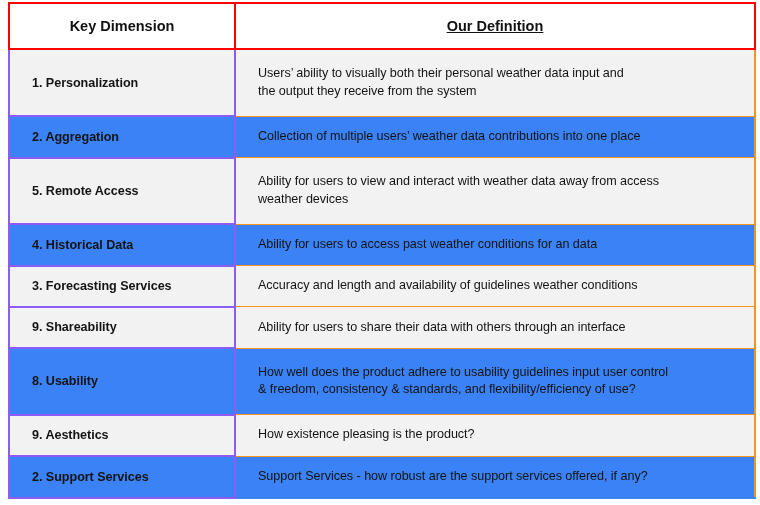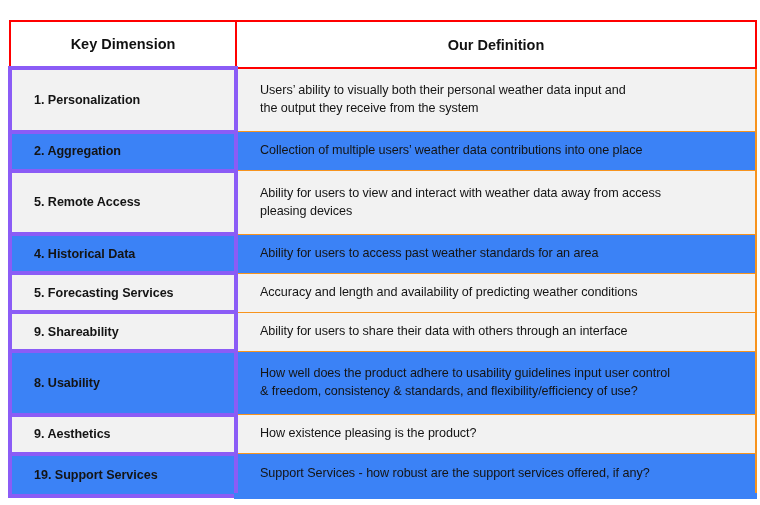--- a/index.html
+++ b/index.html
@@ -11,21 +11,21 @@
     width: 760px;
     height: 505px;
     font-family: "Liberation Sans", sans-serif;
     -webkit-font-smoothing: antialiased;
   }
 
   .table-wrap {
     width: 602px;
     height: 505px;
     box-sizing: border-box;
-    padding: 20px 6px 6px 8px;
+    padding: 2px 6px 6px 8px;
     background: #ffffff;
   }
 
   table.dimension-table {
     width: 100%;
     height: 100%;
     border-collapse: collapse;
     table-layout: fixed;
   }
 
@@ -41,50 +41,51 @@
     text-align: center;
     height: 40px;
     padding: 2px 4px;
   }
   th.key-head {
     border: 2px solid #ff0000;
   }
   th.def-head {
     border: 2px solid #ff0000;
     border-left: 2px solid #f7941e;
+    text-decoration: underline;
   }
 
   
   tbody td {
     vertical-align: middle;
     color: #141414;
   }
 
   td.key-cell {
-    border: 4px solid #8b5cf6;
+    border: 2px solid #8b5cf6;
     font-size: 12.6px;
     font-weight: bold;
     padding: 4px 8px 4px 22px;
     line-height: 1.3;
     letter-spacing: -0.05px;
   }
 
   td.def-cell {
     border: 1px solid #f7941e;
     border-left: 2px solid #f7941e;
     border-right: 2px solid #f7941e;
     font-size: 12.6px;
     font-weight: normal;
     padding: 5px 10px 5px 22px;
     line-height: 1.42;
     letter-spacing: -0.05px;
   }
 
   tbody tr:last-child td.def-cell {
-    border-bottom: 6px solid #3b82f6;
+    border-bottom: 2px solid #3b82f6;
   }
 
   
   tbody tr.shaded td.key-cell,
   tbody tr.shaded td.def-cell {
     background: #f2f2f2;
   }
   tbody tr.plain td.key-cell,
   tbody tr.plain td.def-cell {
     background: #3b82f6;
@@ -118,33 +119,33 @@
         <tr class="plain">
           <td class="key-cell">2. Aggregation</td>
           <td class="def-cell">
             <span class="def-line">Collection of multiple users’ weather data contributions into one place</span>
           </td>
         </tr>
         <tr class="shaded">
           <td class="key-cell">5. Remote Access</td>
           <td class="def-cell">
             <span class="def-line">Ability for users to view and interact with weather data away from access</span>
-            <span class="def-line">pleasing devices</span>
+            <span class="def-line">weather devices</span>
           </td>
         </tr>
         <tr class="plain">
           <td class="key-cell">4. Historical Data</td>
           <td class="def-cell">
-            <span class="def-line">Ability for users to access past weather standards for an area</span>
+            <span class="def-line">Ability for users to access past weather conditions for an data</span>
           </td>
         </tr>
         <tr class="shaded">
-          <td class="key-cell">5. Forecasting Services</td>
+          <td class="key-cell">3. Forecasting Services</td>
           <td class="def-cell">
-            <span class="def-line">Accuracy and length and availability of predicting weather conditions</span>
+            <span class="def-line">Accuracy and length and availability of guidelines weather conditions</span>
           </td>
         </tr>
         <tr class="shaded">
           <td class="key-cell">9. Shareability</td>
           <td class="def-cell">
             <span class="def-line">Ability for users to share their data with others through an interface</span>
           </td>
         </tr>
         <tr class="plain">
           <td class="key-cell">8. Usability</td>
@@ -153,20 +154,20 @@
             <span class="def-line">&amp; freedom, consistency &amp; standards, and flexibility/efficiency of use?</span>
           </td>
         </tr>
         <tr class="shaded">
           <td class="key-cell">9. Aesthetics</td>
           <td class="def-cell">
             <span class="def-line">How existence pleasing is the product?</span>
           </td>
         </tr>
         <tr class="plain">
-          <td class="key-cell">19. Support Services</td>
+          <td class="key-cell">2. Support Services</td>
           <td class="def-cell">
             <span class="def-line">Support Services - how robust are the support services offered, if any?</span>
           </td>
         </tr>
       </tbody>
   </table>
 </div>
 
 </body></html>

